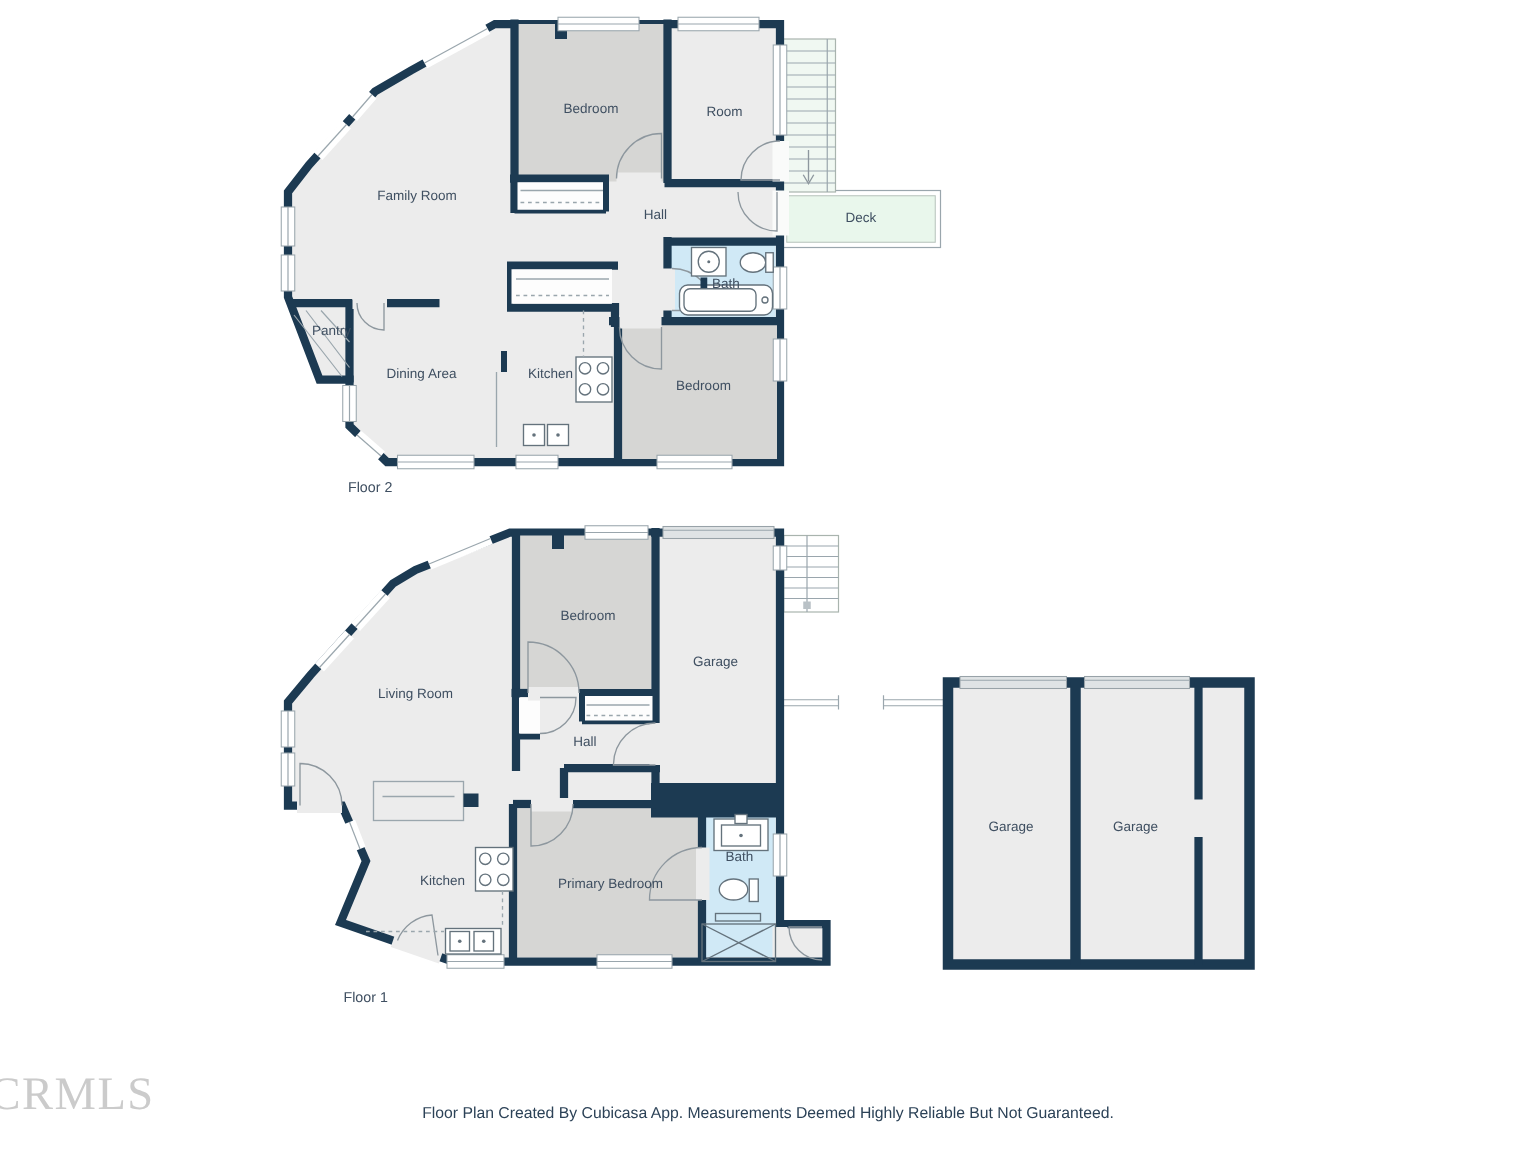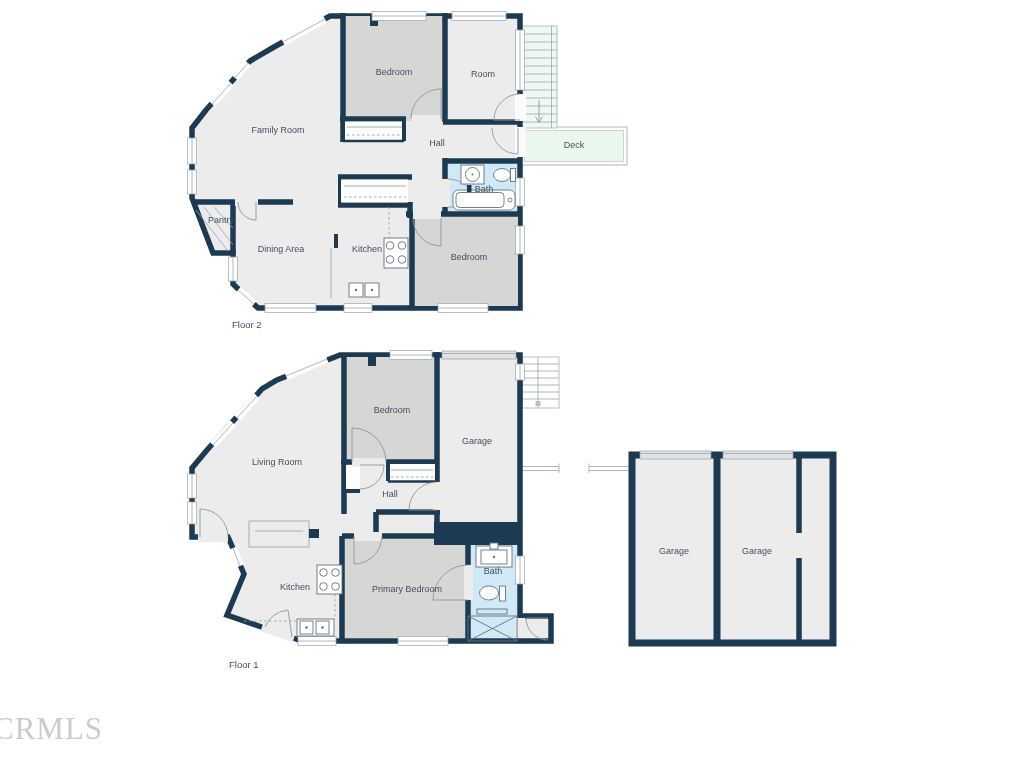--- a/index.html
+++ b/index.html
@@ -323,13 +323,14 @@
     <rect x="640" y="451" width="71" height="8" class="gband"></rect>
     <path class="winline" stroke="#98a2a8" d="M640,453.5 H711"></path>
     <rect x="723" y="451" width="70" height="8" class="gband"></rect>
     <path class="winline" stroke="#98a2a8" d="M723,453.5 H793"></path>
     <text x="674" y="554" class="lbl">Garage</text>
     <text x="757" y="554" class="lbl">Garage</text>
   </g>
 </svg>
 
 <div id="watermark">CRMLS</div>
+<div id="footer">Floor Plan Created By Cubicasa App. Measurements Deemed Highly Reliable But Not Guaranteed.</div>
 </div>
 
 </body></html>

